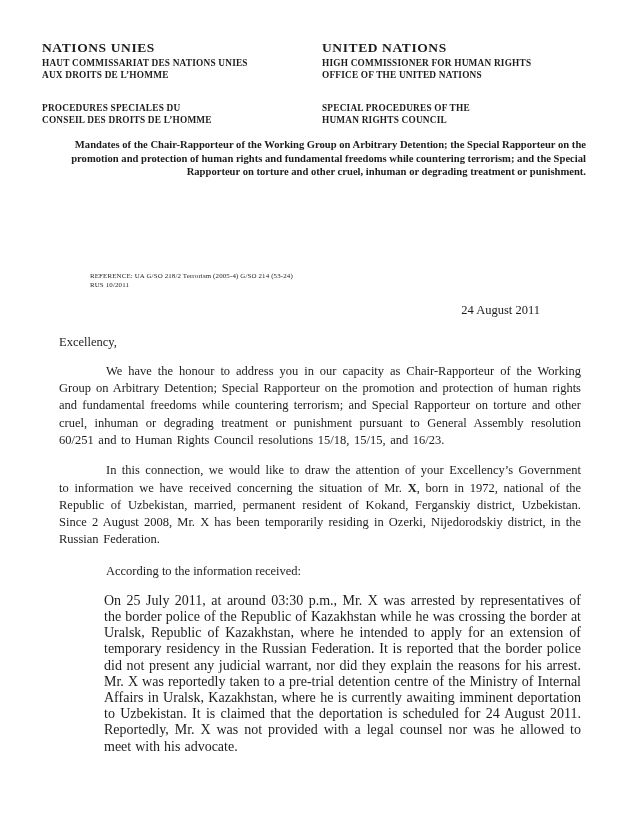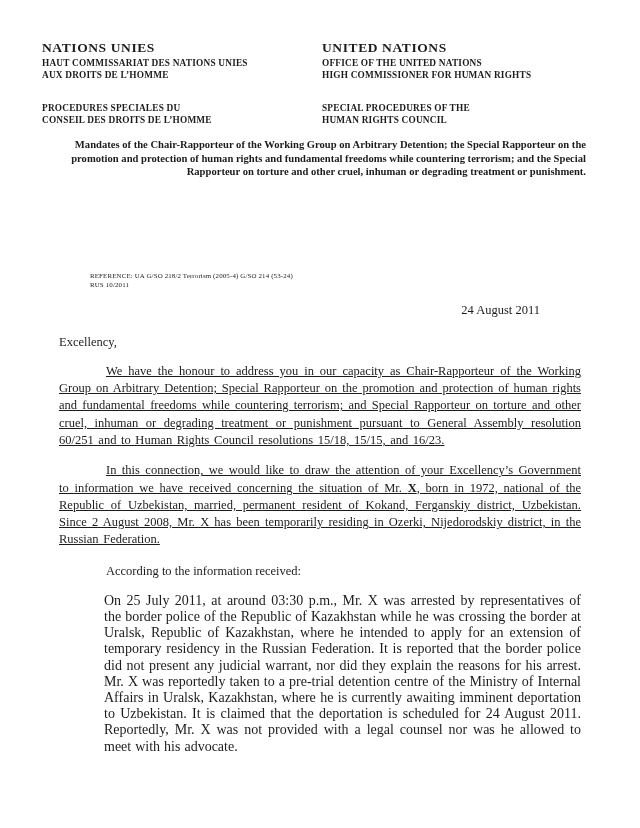--- a/index.html
+++ b/index.html
@@ -66,21 +66,20 @@
     font-size: 12.5px;
     line-height: 16px;
   }
   .para {
     margin: 13px 0 0 0;
     font-size: 12.5px;
     line-height: 17.3px;
     text-align: justify;
     text-indent: 47px;
     word-spacing: 1.5px;
-    text-decoration: underline;
   }
   .leadin {
     margin: 14px 0 0 0;
     font-size: 12.5px;
     line-height: 16px;
     text-indent: 47px;
   }
   .quote {
     margin: 14px 0 0 45px;
     font-size: 14px;
@@ -98,22 +97,22 @@
   <div class="letterhead">
     <div class="hcol hcol-left">
       <div class="h-title">NATIONS UNIES</div>
       <div class="h-sub">HAUT COMMISSARIAT DES NATIONS UNIES</div>
       <div class="h-sub">AUX DROITS DE L’HOMME</div>
       <div class="h-sub h-group2">PROCEDURES SPECIALES DU</div>
       <div class="h-sub">CONSEIL DES DROITS DE L’HOMME</div>
     </div>
     <div class="hcol hcol-right">
       <div class="h-title">UNITED NATIONS</div>
+      <div class="h-sub">HIGH COMMISSIONER FOR HUMAN RIGHTS</div>
       <div class="h-sub">OFFICE OF THE UNITED NATIONS</div>
-      <div class="h-sub">HIGH COMMISSIONER FOR HUMAN RIGHTS</div>
       <div class="h-sub h-group2">SPECIAL PROCEDURES OF THE</div>
       <div class="h-sub">HUMAN RIGHTS COUNCIL</div>
     </div>
   </div>
 
   <div class="mandates">Mandates of the Chair-Rapporteur of the Working Group on Arbitrary Detention; the Special Rapporteur on the promotion and protection of human rights and fundamental freedoms while countering terrorism; and the Special Rapporteur on torture and other cruel, inhuman or degrading treatment or punishment.</div>
 
   <div class="refblock">
     <div>REFERENCE: UA G/SO 218/2 Terrorism (2005-4) G/SO 214 (53-24)</div>
     <div>RUS 10/2011</div>

